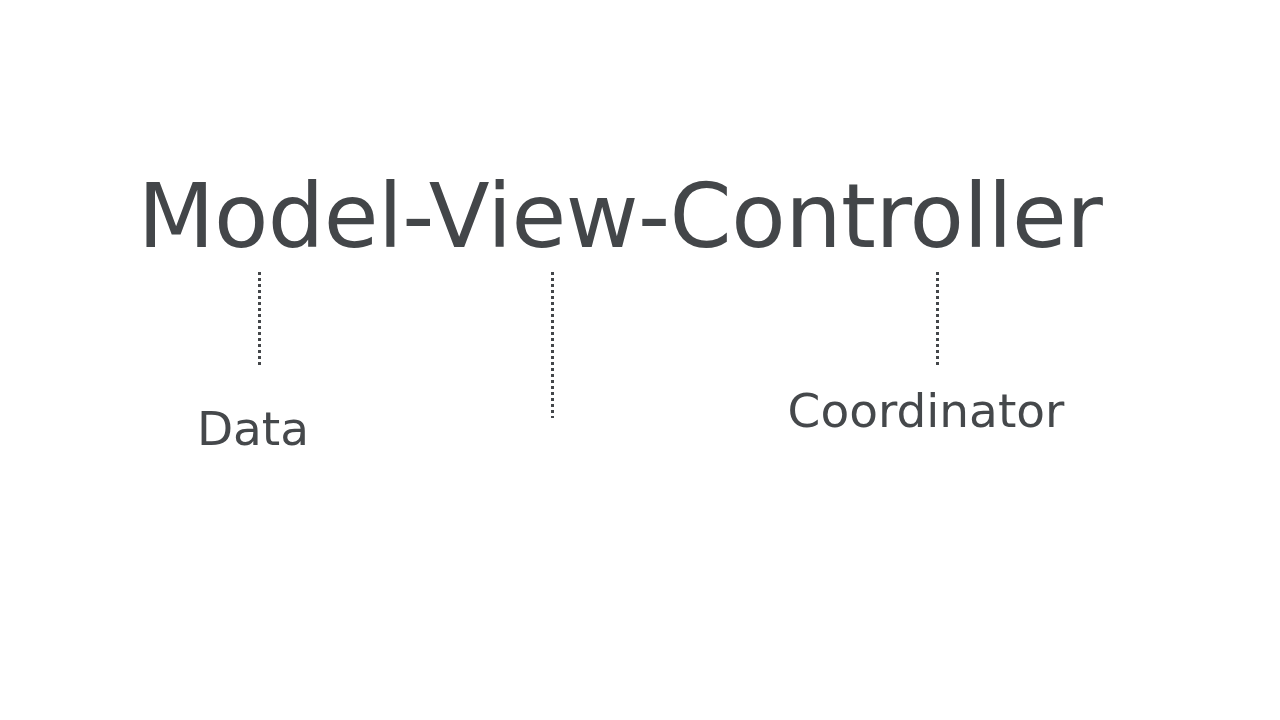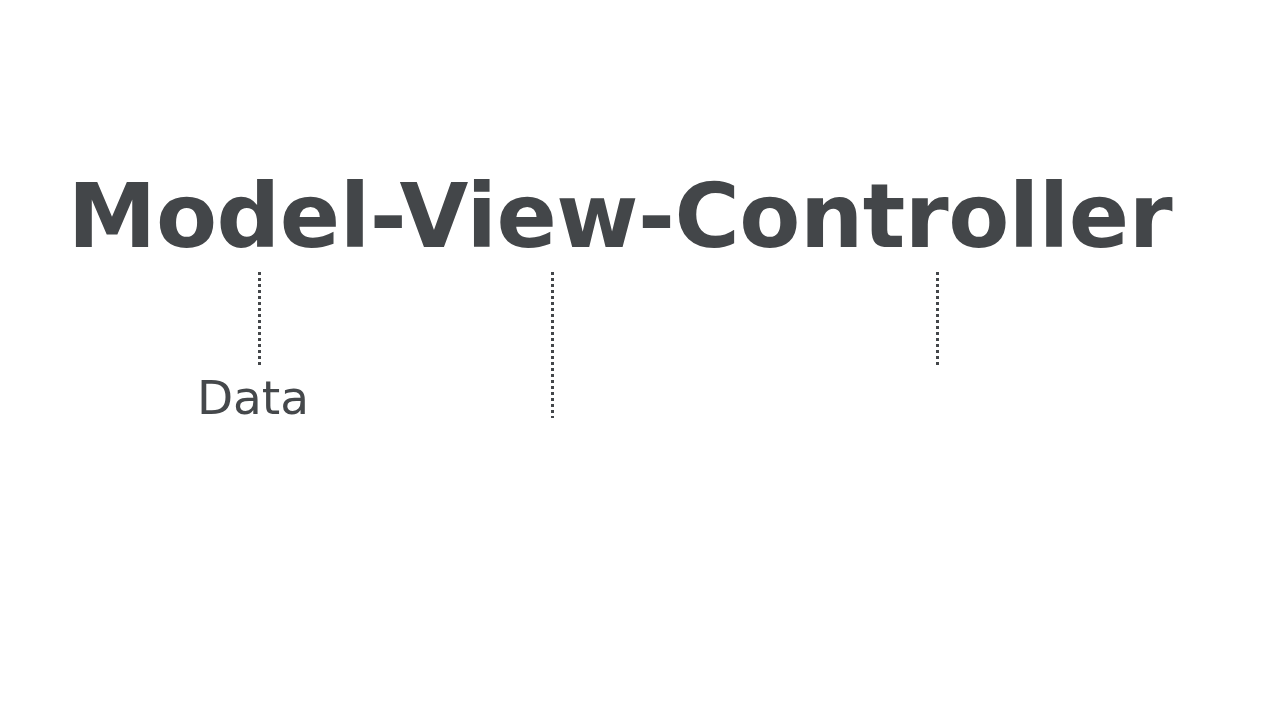--- a/index.html
+++ b/index.html
@@ -22,21 +22,21 @@
   }
 
   
   #title {
     position: absolute;
     left: 0;
     top: 168px;
     width: 1240px;
     text-align: center;
     font-family: "DejaVu Sans", sans-serif;
-    font-weight: bold;
+    font-weight: normal;
     font-size: 89px;
     line-height: 96px;
     letter-spacing: -0.5px;
     color: #434649;
     white-space: nowrap;
   }
 
   
   .connector {
     position: absolute;
@@ -61,21 +61,21 @@
     font-family: "DejaVu Sans", sans-serif;
     font-weight: normal;
     font-size: 47px;
     line-height: 52px;
     color: #45484b;
     white-space: nowrap;
     text-align: center;
   }
   #label-data {
     left: 53px;
-    top: 372px;
+    top: 403px;
     width: 400px;
     text-align: center;
   }
   #label-user-interface {
     left: 345px;
     top: 437px;
     width: 400px;
   }
   #label-coordinator {
     left: 726px;
@@ -92,14 +92,15 @@
 
   <div class="connector" id="connector-model"></div>
 
   <div class="connector" id="connector-view"></div>
 
   <div class="connector" id="connector-controller"></div>
 
   <div class="label" id="label-data">Data</div>
 
 
+  <div class="label" id="label-coordinator">Coordinator</div>
 
 </div>
 
 </body></html>

